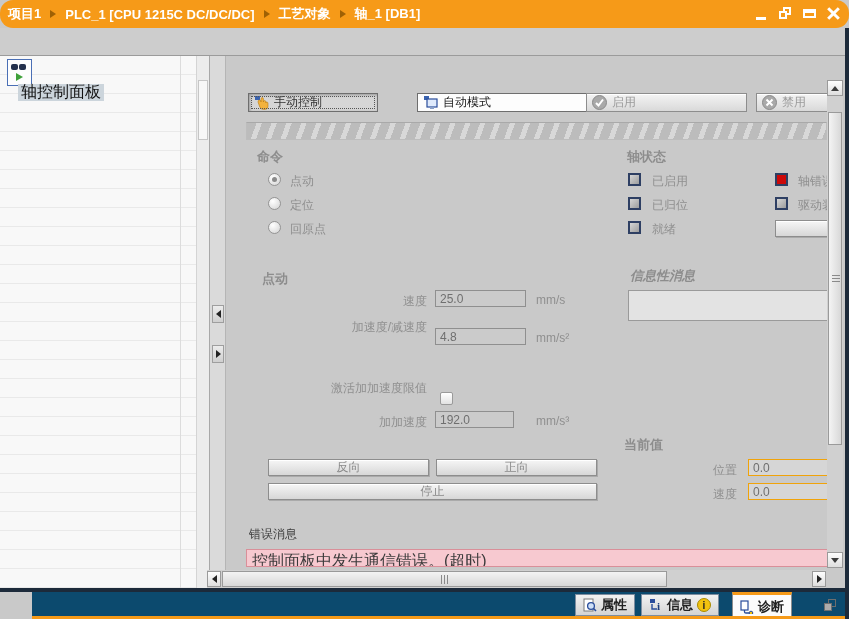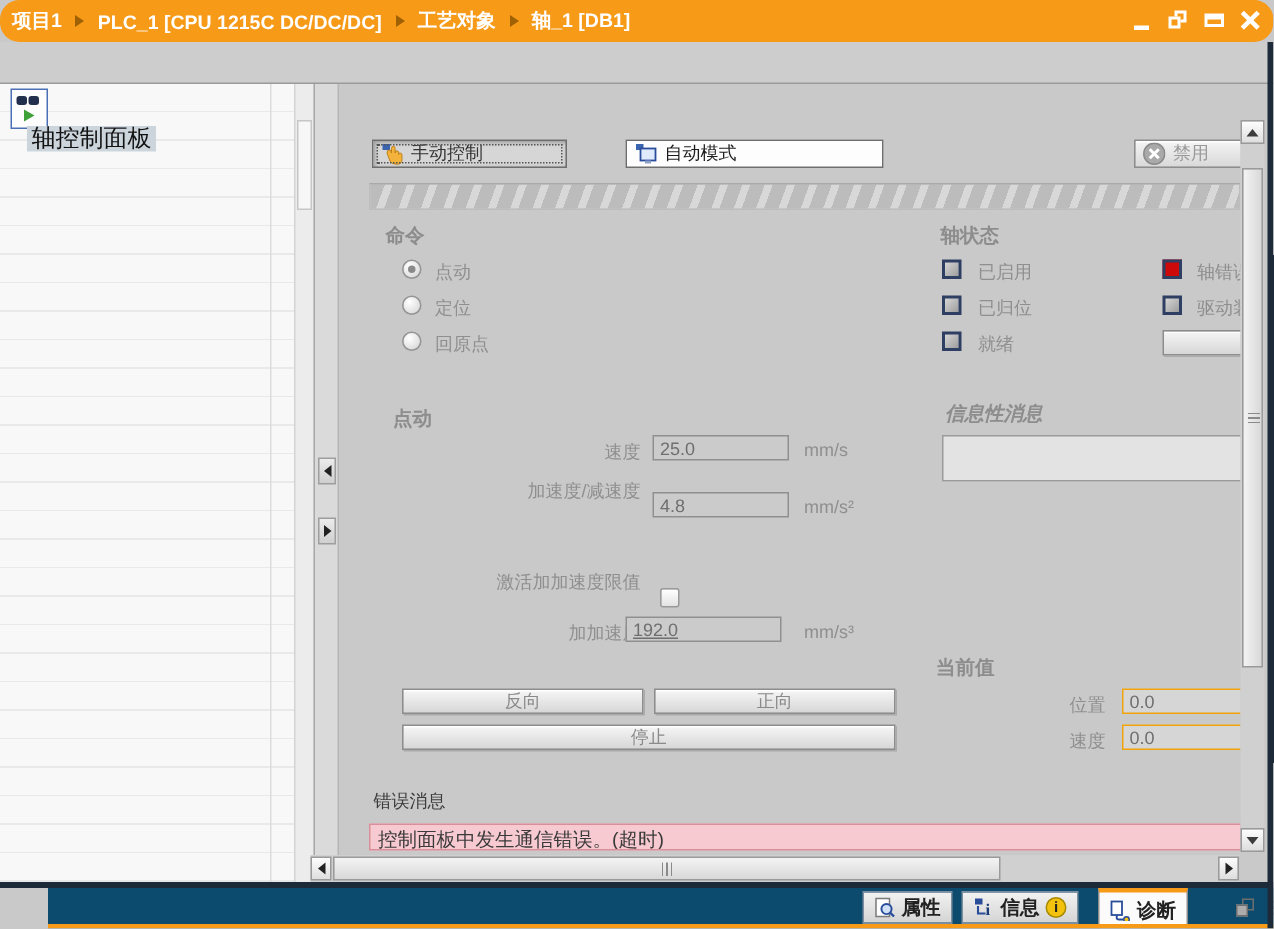--- a/index.html
+++ b/index.html
@@ -82,21 +82,21 @@
 
   .field { height:17px; background:#cbcbcb; border:1px solid #8f8f8f; color:#6f6f6f;
            font-size:12px; padding:1px 4px; white-space:nowrap; overflow:hidden; }
   .field.big { height:31px; background:#e3e3e3; border:1px solid #9a9a9a; }
   .field.live { border:1px solid #f0a30a; background:#d6d6d6; }
 
   .pushbtn { height:17px; border:1px solid #8d8d8d; background:linear-gradient(#f6f6f6,#d7d7d7);
              font-size:12px; color:#8a8a8a; text-align:center; line-height:15px; cursor:pointer;
              box-shadow:0 1px 0 #fff inset, 1px 1px 0 #aaa; }
 
-  .errbar { height:18px; background:#f7c9d0; border:1px solid #d98f99; font-size:13px; color:#3a3a3a;
+  .errbar { height:18px; background:#f7c9d0; border:1px solid #d98f99; font-size:16px; color:#3a3a3a;
             padding:1px 5px; white-space:nowrap; overflow:hidden; }
 
   
   .vscroll { position:absolute; left:827px; top:80px; width:16px; height:488px; background:#d0d0d0; }
   .sbtn { position:absolute; width:16px; height:16px; background:linear-gradient(#fdfdfd,#dedede);
           border:1px solid #9a9a9a; cursor:pointer; display:flex; align-items:center; justify-content:center; }
   .tri-u { width:0;height:0;border-left:4px solid transparent;border-right:4px solid transparent;border-bottom:5px solid #3c3c3c; }
   .tri-d { width:0;height:0;border-left:4px solid transparent;border-right:4px solid transparent;border-top:5px solid #3c3c3c; }
   .vthumb { position:absolute; left:1px; top:32px; width:14px; height:333px; background:linear-gradient(90deg,#f4f4f4,#d8d8d8);
             border:1px solid #9a9a9a; cursor:pointer; }
@@ -200,20 +200,27 @@
       <span>手动控制</span>
     </div>
     <div class="modebtn white abs" style="left:191px;top:37px;width:172px;">
       <svg width="15" height="15" viewBox="0 0 15 15">
         <path d="M1 1 L6 1 L6 5 L1 5 Z" fill="#3a63b0"></path>
         <rect x="4" y="4" width="10" height="8" fill="#dfeafc" stroke="#2a4d9b" stroke-width="1.2"></rect>
         <rect x="7" y="12" width="4" height="2" fill="#8aa0c8"></rect>
       </svg>
       <span>自动模式</span>
     </div>
+    <div class="modebtn abs" style="left:360px;top:37px;width:161px;">
+      <svg width="15" height="15" viewBox="0 0 15 15">
+        <circle cx="7.5" cy="7.5" r="7" fill="#a9a9a9" stroke="#8a8a8a"></circle>
+        <path d="M4 8 L6.5 10.5 L11 4.5" fill="none" stroke="#ffffff" stroke-width="2"></path>
+      </svg>
+      <span>启用</span>
+    </div>
     <div class="modebtn abs" style="left:530px;top:37px;width:120px;">
       <svg width="15" height="15" viewBox="0 0 15 15">
         <circle cx="7.5" cy="7.5" r="7" fill="#a9a9a9" stroke="#8a8a8a"></circle>
         <path d="M4.5 4.5 L10.5 10.5 M10.5 4.5 L4.5 10.5" stroke="#ffffff" stroke-width="2"></path>
       </svg>
       <span>禁用</span>
     </div>
 
     <div class="stripebar abs" style="left:20px;top:66px;width:581px;"></div>
 
@@ -242,21 +249,21 @@
     <div class="glabel r abs" style="left:60px;top:237px;width:141px;">速度</div>
     <div class="field abs" style="left:209px;top:234px;width:91px;">25.0</div>
     <div class="glabel abs" style="left:310px;top:237px;">mm/s</div>
     <div class="glabel r abs" style="left:60px;top:263px;width:141px;">加速度/减速度</div>
     <div class="field abs" style="left:209px;top:272px;width:91px;">4.8</div>
     <div class="glabel abs" style="left:310px;top:275px;">mm/s²</div>
 
     <div class="glabel r abs" style="left:60px;top:324px;width:141px;">激活加加速度限值</div>
     <div class="checkbox abs" style="left:214px;top:336px;"></div>
     <div class="glabel r abs" style="left:60px;top:358px;width:141px;">加加速度</div>
-    <div class="field abs" style="left:191px;top:355px;width:104px;text-decoration:underline;">192.0</div>
+    <div class="field abs" style="left:209px;top:355px;width:79px;">192.0</div>
     <div class="glabel abs" style="left:310px;top:358px;">mm/s³</div>
 
     <div class="sec-title abs" style="left:404px;top:211px;font-style:italic;">信息性消息</div>
     <div class="field big abs" style="left:402px;top:234px;width:202px;"></div>
 
     <div class="sec-title abs" style="left:398px;top:380px;">当前值</div>
     <div class="glabel r abs" style="left:441px;top:406px;width:70px;">位置</div>
     <div class="field live abs" style="left:522px;top:403px;width:120px;">0.0</div>
     <div class="glabel r abs" style="left:441px;top:430px;width:70px;">速度</div>
     <div class="field live abs" style="left:522px;top:427px;width:120px;">0.0</div>

